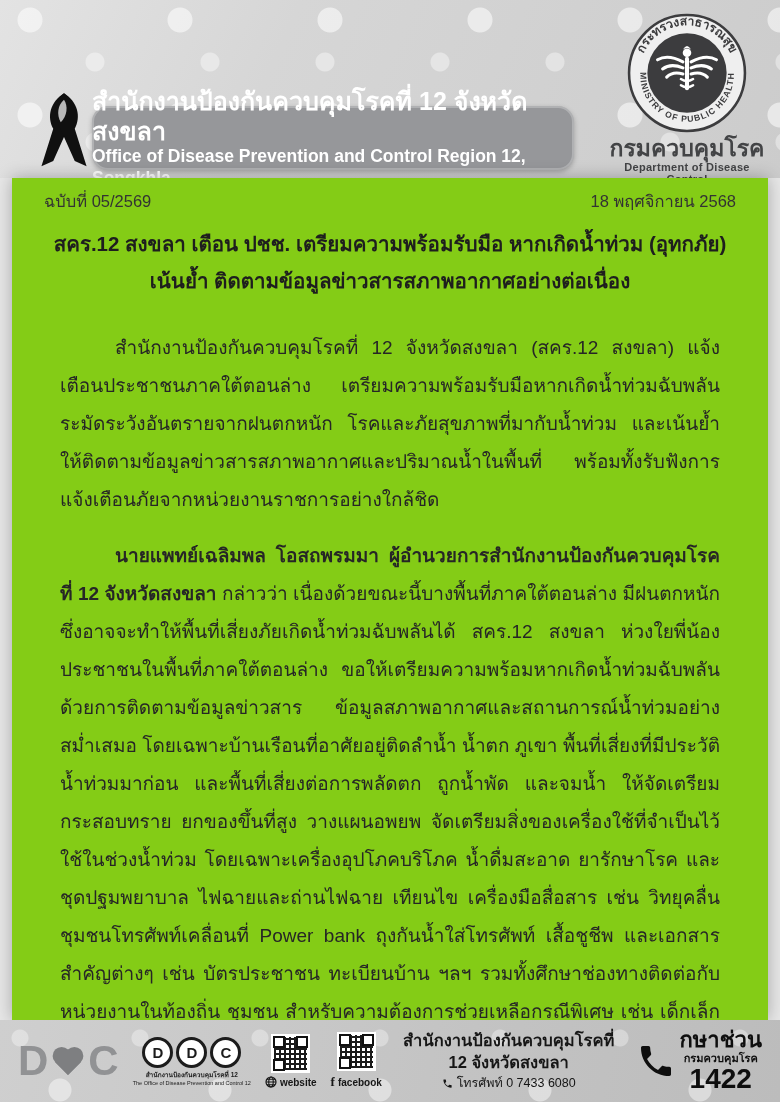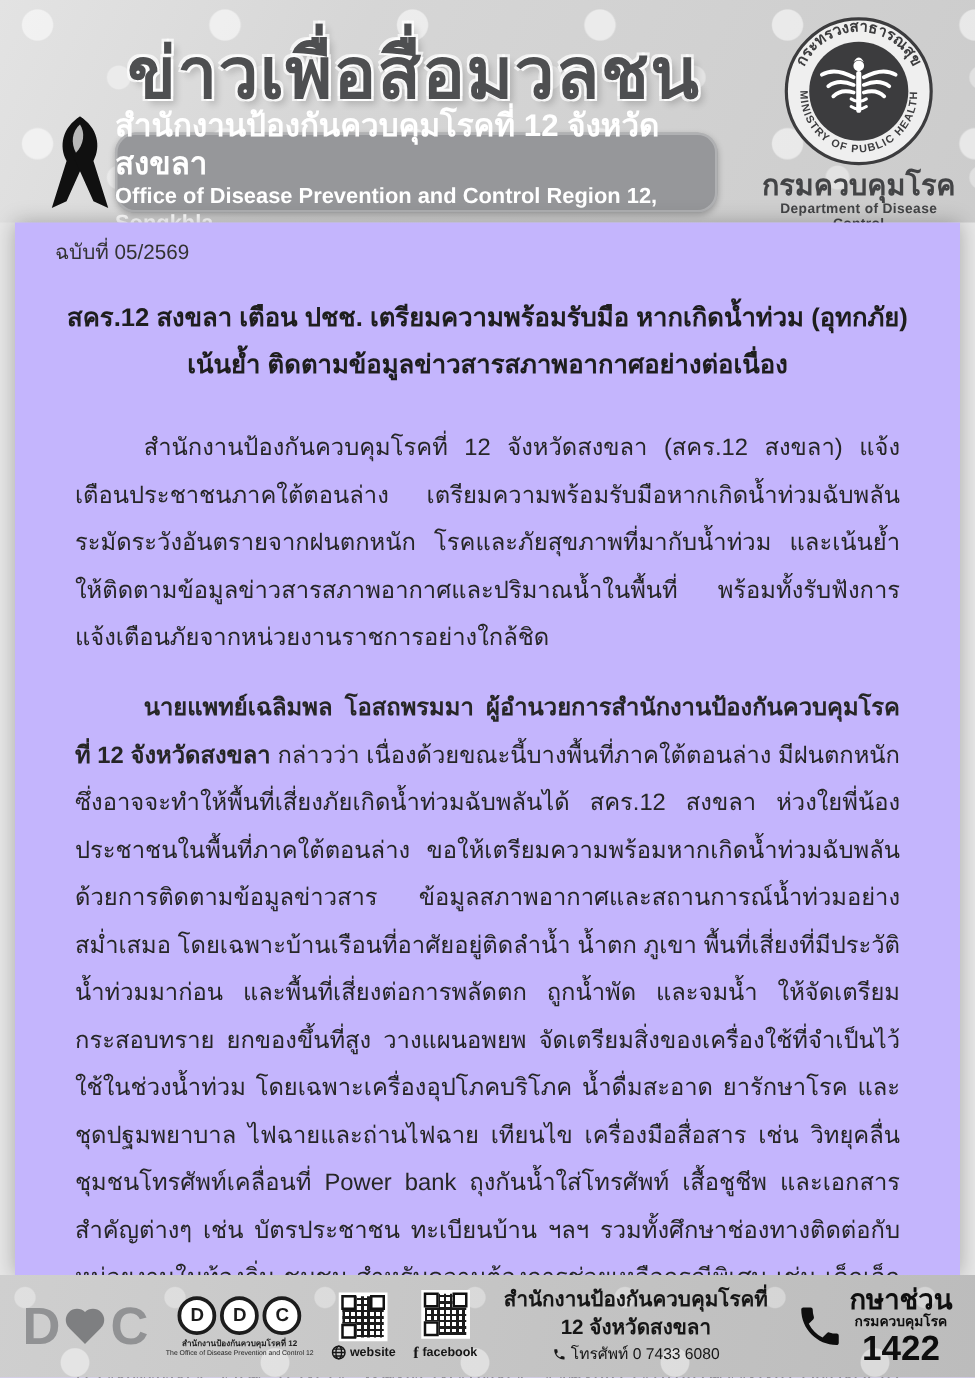--- a/index.html
+++ b/index.html
@@ -34,27 +34,27 @@
   }
   .org-badge .th{font-size:25px;font-weight:bold;line-height:1.2;}
   .org-badge .en{font-size:17.5px;font-weight:bold;line-height:1.25;}
   .seal-block{position:absolute;right:14px;top:12px;width:158px;text-align:center;color:#434446;}
   .seal-block svg{display:block;margin:0 auto;}
   .dept-th{font-size:23px;font-weight:bold;line-height:1.1;margin-top:2px;}
   .dept-en{font-size:11px;font-weight:bold;letter-spacing:.3px;}
   
   .sheet{
     position:absolute;top:178px;left:12px;right:12px;bottom:82px;
-    background:#c4b5fd;box-shadow:0 0 16px rgba(0,0,0,.28);
+    background:#84cc16;box-shadow:0 0 16px rgba(0,0,0,.28);
     padding:10px 30px 0 30px;box-sizing:border-box;
   }
   .meta-row{display:flex;justify-content:space-between;font-size:16.5px;color:#333;padding:0 2px;}
   .headline{
     text-align:center;font-weight:bold;color:#1e1e1e;
-    font-size:20.5px;line-height:37px;margin-top:22px;
+    font-size:20.5px;line-height:37px;margin-top:11px;
   }
   .article{margin-top:30px;color:#262626;font-size:19px;line-height:38px;text-align:justify;}
   .article p{margin:18px;text-indent:55px;}
   .article .lead{font-weight:bold;}
   
   .footer{
     position:absolute;left:0;right:0;bottom:0;height:82px;
     background-image:
       radial-gradient(circle 12px at 60px 70px, rgba(255,255,255,.45) 0 11px, rgba(255,255,255,0) 12px),
       radial-gradient(circle 9px at 20px 18px, rgba(255,255,255,.35) 0 8px, rgba(255,255,255,0) 9px),
@@ -106,21 +106,20 @@
 </head>
 <body>
 
 <div class="banner">
   <svg class="ribbon" viewBox="0 0 60 80">
     <path d="M30 3 C17 11 14 25 20 36 L9 71 L20 66 L33 37 C39 25 41 12 30 3 Z" fill="#101010"></path>
     <path d="M30 3 C43 11 46 25 40 36 L51 71 L40 66 L27 37 C21 25 19 12 30 3 Z" fill="#101010"></path>
     <path d="M30 9 C24 14 23 23 27 30 C33 24 34 15 30 9 Z" fill="#d6d6d6" opacity=".85"></path>
   </svg>
 
-  <div class="banner-title">ข่าวเพื่อสื่อมวลชน</div>
 
   <div class="org-badge">
     <div class="th">สำนักงานป้องกันควบคุมโรคที่ 12 จังหวัดสงขลา</div>
     <div class="en">Office of Disease Prevention and Control Region 12, Songkhla</div>
   </div>
 
   <div class="seal-block">
     <svg width="122" height="122" viewBox="0 0 120 120">
       <circle cx="60" cy="60" r="57" fill="#efefef" stroke="#3c3c3e" stroke-width="2.5"></circle>
       <circle cx="60" cy="60" r="39" fill="#3c3c3e"></circle>
@@ -144,20 +143,21 @@
       </g>
     </svg>
     <div class="dept-th">กรมควบคุมโรค</div>
     <div class="dept-en">Department of Disease Control</div>
   </div>
 </div>
 
 <div class="sheet">
   <div class="meta-row">
     <span>ฉบับที่ 05/2569</span>
+    <span>18 พฤศจิกายน 2568</span>
   </div>
 
   <div class="headline">
     <div>สคร.12 สงขลา เตือน ปชช. เตรียมความพร้อมรับมือ หากเกิดน้ำท่วม (อุทกภัย)</div>
     <div>เน้นย้ำ ติดตามข้อมูลข่าวสารสภาพอากาศอย่างต่อเนื่อง</div>
   </div>
 
   <div class="article">
     <p>สำนักงานป้องกันควบคุมโรคที่ 12 จังหวัดสงขลา (สคร.12 สงขลา) แจ้งเตือนประชาชนภาคใต้ตอนล่าง เตรียมความพร้อมรับมือหากเกิดน้ำท่วมฉับพลัน ระมัดระวังอันตรายจากฝนตกหนัก โรคและภัยสุขภาพที่มากับน้ำท่วม และเน้นย้ำให้ติดตามข้อมูลข่าวสารสภาพอากาศและปริมาณน้ำในพื้นที่ พร้อมทั้งรับฟังการแจ้งเตือนภัยจากหน่วยงานราชการอย่างใกล้ชิด</p>
     <p><span class="lead">นายแพทย์เฉลิมพล  โอสถพรมมา ผู้อำนวยการสำนักงานป้องกันควบคุมโรคที่ 12 จังหวัดสงขลา</span><span> กล่าวว่า เนื่องด้วยขณะนี้บางพื้นที่ภาคใต้ตอนล่าง มีฝนตกหนัก ซึ่งอาจจะทำให้พื้นที่เสี่ยงภัยเกิดน้ำท่วมฉับพลันได้ สคร.12 สงขลา ห่วงใยพี่น้องประชาชนในพื้นที่ภาคใต้ตอนล่าง ขอให้เตรียมความพร้อมหากเกิดน้ำท่วมฉับพลัน ด้วยการติดตามข้อมูลข่าวสาร ข้อมูลสภาพอากาศและสถานการณ์น้ำท่วมอย่างสม่ำเสมอ โดยเฉพาะบ้านเรือนที่อาศัยอยู่ติดลำน้ำ น้ำตก ภูเขา พื้นที่เสี่ยงที่มีประวัติน้ำท่วมมาก่อน และพื้นที่เสี่ยงต่อการพลัดตก ถูกน้ำพัด และจมน้ำ ให้จัดเตรียมกระสอบทราย ยกของขึ้นที่สูง วางแผนอพยพ จัดเตรียมสิ่งของเครื่องใช้ที่จำเป็นไว้ใช้ในช่วงน้ำท่วม โดยเฉพาะเครื่องอุปโภคบริโภค น้ำดื่มสะอาด ยารักษาโรค และชุดปฐมพยาบาล ไฟฉายและถ่านไฟฉาย เทียนไข เครื่องมือสื่อสาร เช่น วิทยุคลื่นชุมชนโทรศัพท์เคลื่อนที่ Power bank ถุงกันน้ำใส่โทรศัพท์ เสื้อชูชีพ และเอกสารสำคัญต่างๆ เช่น บัตรประชาชน ทะเบียนบ้าน ฯลฯ รวมทั้งศึกษาช่องทางติดต่อกับหน่วยงานในท้องถิ่น ชุมชน สำหรับความต้องการช่วยเหลือกรณีพิเศษ เช่น เด็กเล็ก หญิงตั้งครรภ์ ผู้ป่วยเรื้อรัง ผู้พิการ หากมีสัตว์เลี้ยง ให้เตรียมสิ่งของจำเป็นสำหรับการดูแลสัตว์ เช่น อาหาร พื้นที่สำหรับสัตว์ รวมทั้งการป้องกันโรคที่อาจเกิดจากสัตว์สู่คน พร้อมทั้งจดเบอร์ฉุกเฉินของหน่วยงานท้องถิ่น</span></p>

